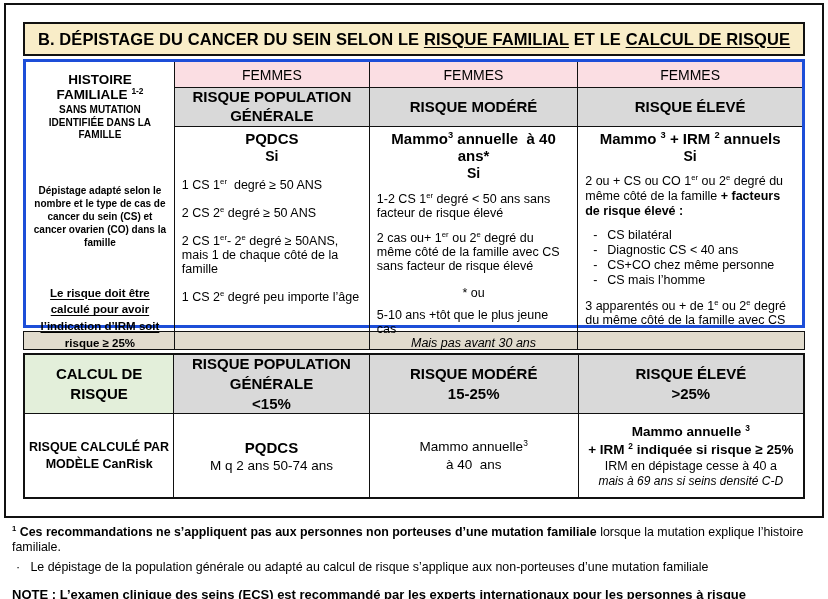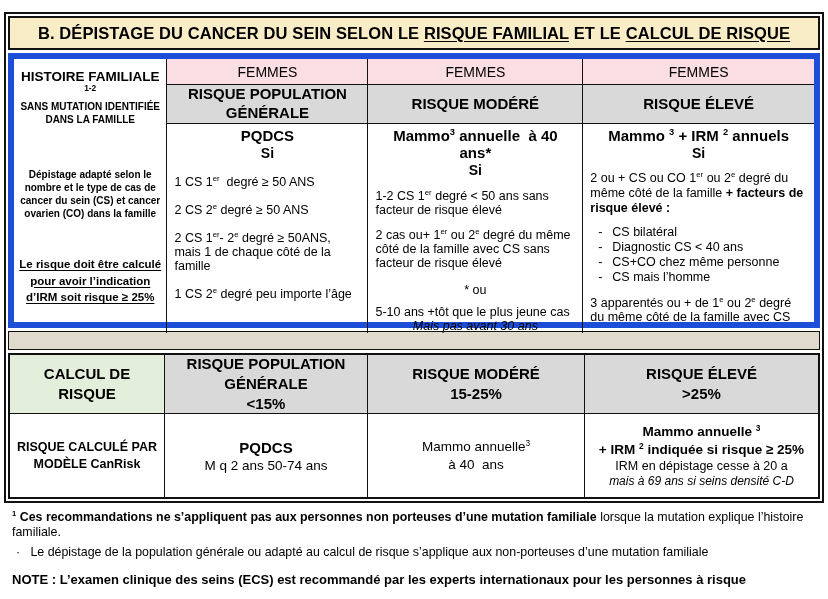--- a/index.html
+++ b/index.html
@@ -8,41 +8,41 @@
     background:#ffffff;color:#000;
     font-family:"Liberation Sans",sans-serif;
     -webkit-font-smoothing:antialiased;
   }
   sup{font-size:0.62em;line-height:0;vertical-align:super;}
   .center{text-align:center;}
   .italic{font-style:italic;}
 
   
   .board{
-    margin:12px 4px 0 4px;
+    margin:3px 4px 0 4px;
     border:2px solid #111;
-    padding:2px;
+    padding:17px;
   }
 
   
   .title-box{
     border:2px solid #111;
     background:#F9EDC8;
     text-align:center;
     font-weight:bold;
     font-size:16.5px;
     padding:6px 4px 5px 4px;
     letter-spacing:.1px;
   }
   .title-box u{text-underline-offset:2px;}
 
   
   .t1{
     margin-top:3px;
-    border:6px solid #1d4ed8;
+    border:3px solid #1d4ed8;
     display:grid;
     grid-template-columns:155fr 203fr 217fr 233fr;
     grid-template-rows:26px 39px 1fr;
     height:263px;
   }
   .t2{
     margin-top:3px;
     border:2px solid #111;
     display:grid;
     grid-template-columns:155fr 203fr 217fr 233fr;
@@ -190,21 +190,21 @@
       <div class="t2-pop-text">M q 2 ans 50-74 ans</div>
     </div>
 
     <div class="cell t2-body c3 r2">
       <div class="t2-mod">Mammo annuelle<sup>3</sup><br>à 40&nbsp; ans</div>
     </div>
 
     <div class="cell t2-body c4 r2">
       <div class="t2-high-b">Mammo annuelle <sup>3</sup></div>
       <div class="t2-high-b">+ IRM <sup>2</sup> indiquée si risque ≥ 25%</div>
-      <div class="t2-high-r">IRM en dépistage cesse à 20 a</div>
+      <div class="t2-high-r">IRM en dépistage cesse à 40 a</div>
       <div class="t2-high-i">mais à 69 ans si seins densité C-D</div>
     </div>
   </div>
 </div>
 
 <div class="footnotes">
   <div class="fn"><b><sup>1</sup> Ces recommandations ne s’appliquent pas aux personnes non porteuses d’une mutation familiale</b> lorsque la mutation explique l’histoire familiale.</div>
   <div class="fn fn-indent">·&nbsp;&nbsp;&nbsp;Le dépistage de la population générale ou adapté au calcul de risque s’applique aux non-porteuses d’une mutation familiale</div>
   <div class="note-line"><b>NOTE : L’examen clinique des seins (ECS) est recommandé par les experts internationaux pour les personnes à risque</b></div>
 </div>

